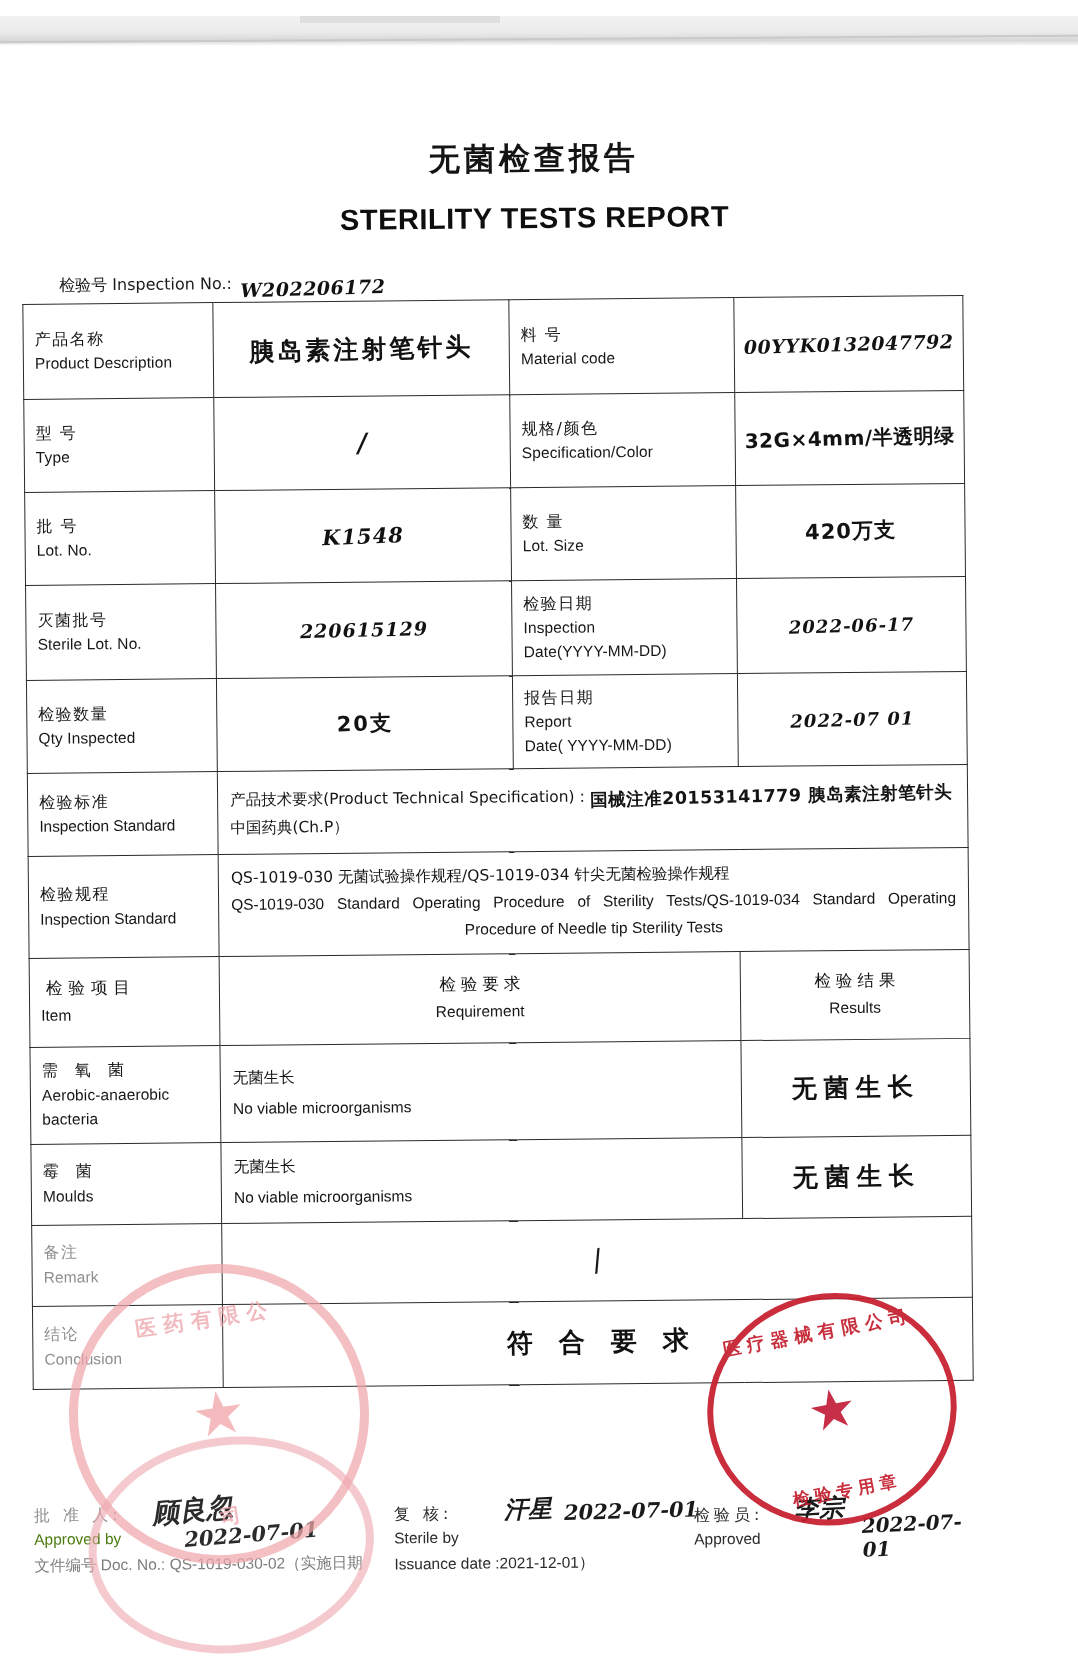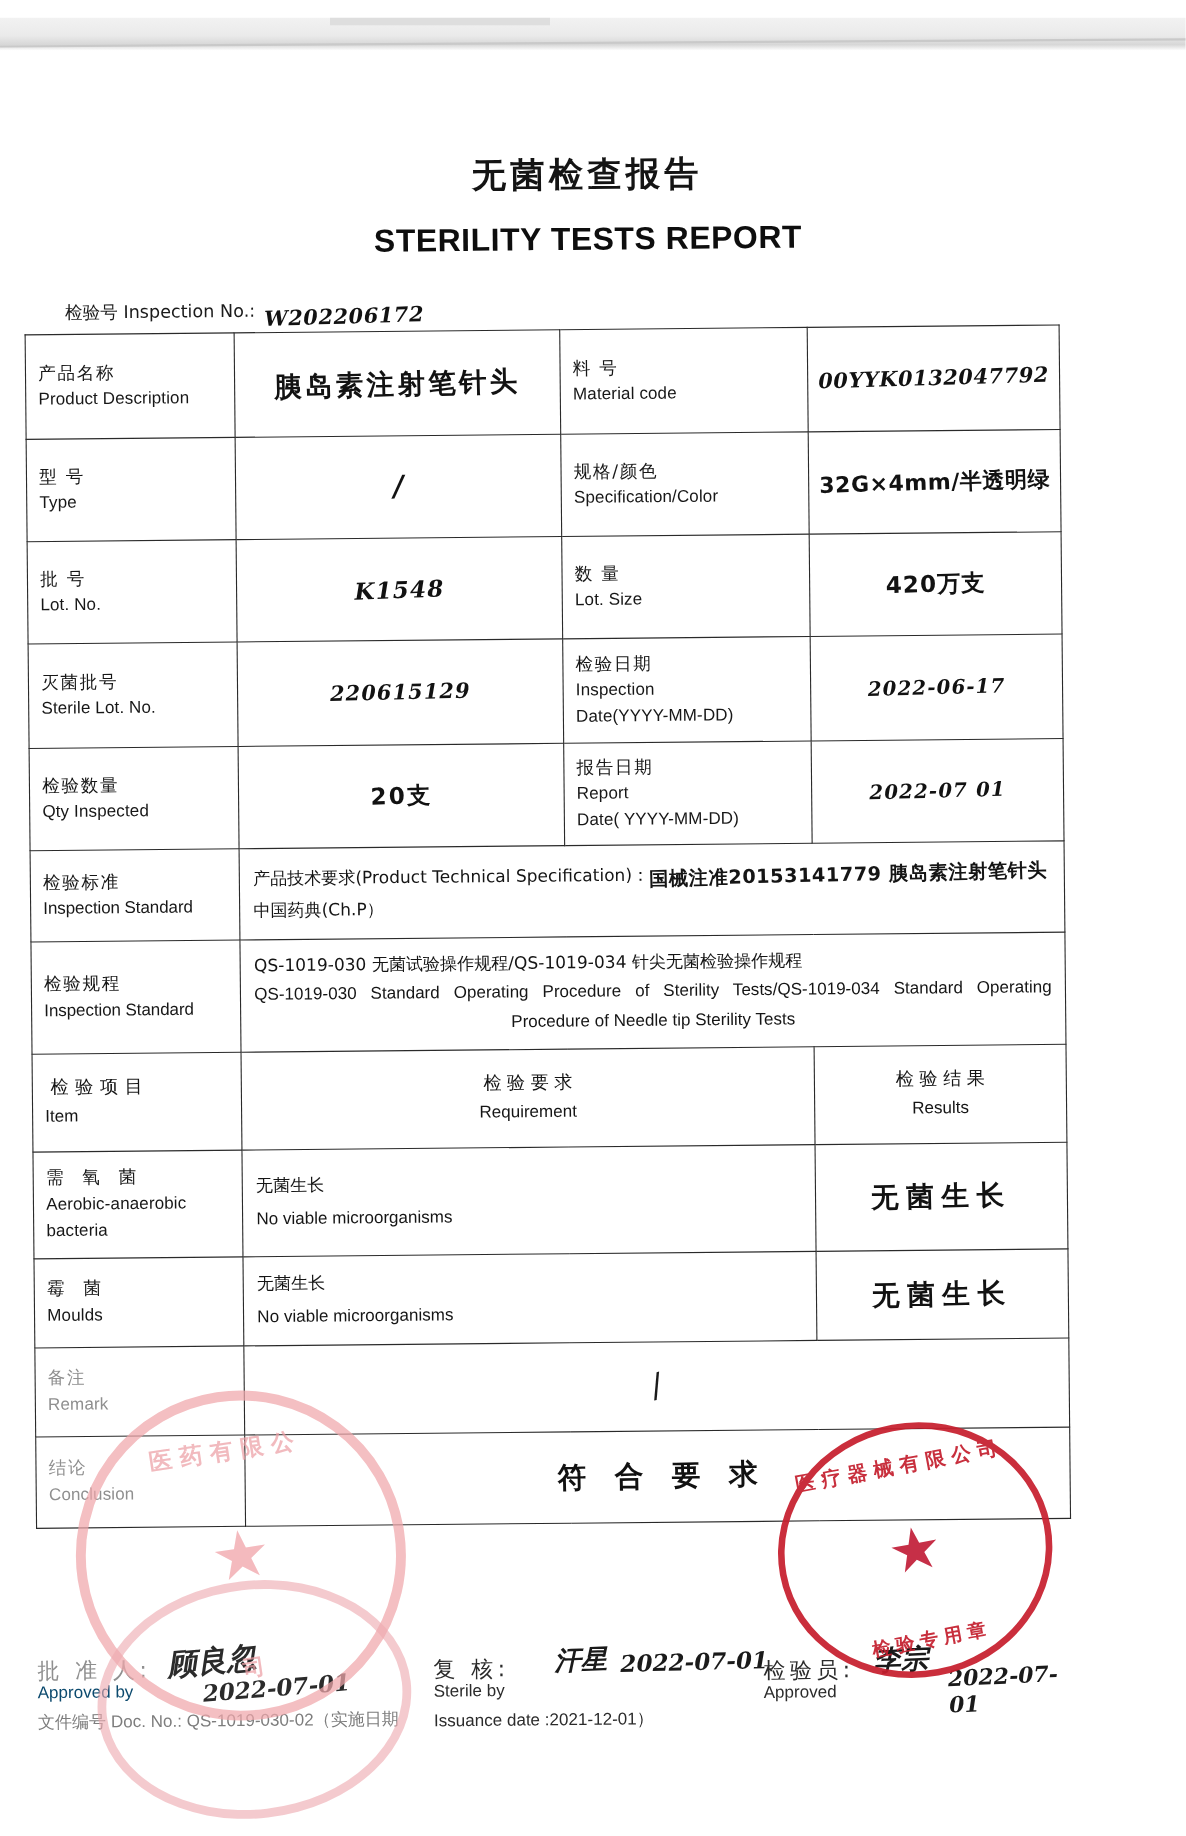--- a/index.html
+++ b/index.html
@@ -251,33 +251,33 @@
     width: 940px;
     font-size: 15.5px;
     color: #2b2b2b;
   }
   .foot-row {
     position: absolute;
     white-space: nowrap;
   }
   .foot-lbl-cn {
     font-family: "DejaVu Sans", sans-serif;
-    font-size: 20px;
+    font-size: 16px;
     letter-spacing: 4px;
   }
   .foot-lbl-en { font-size: 15.5px; }
   .sig {
     font-family: "DejaVu Serif", serif;
     font-style: italic;
     font-weight: 700;
     color: #1a1a1a;
   }
 
   .f-approve     { left: 0;   top: 0; }
-  .f-approve-en  { left: 0;   top: 25px; color:#0c4a6e; }
+  .f-approve-en  { left: 0;   top: 25px; color:#4d7c0f; }
   .f-docno       { left: 0;   top: 50px; color:#7d7d7d; }
   .f-check       { left: 360px; top: 2px; }
   .f-check-en    { left: 360px; top: 27px; }
   .f-issue       { left: 360px; top: 52px; }
   .f-insp        { left: 660px; top: 6px; }
   .f-insp-en     { left: 660px; top: 31px; }
 
   .sig-approve {
     position: absolute;
     left: 118px; top: -12px;

